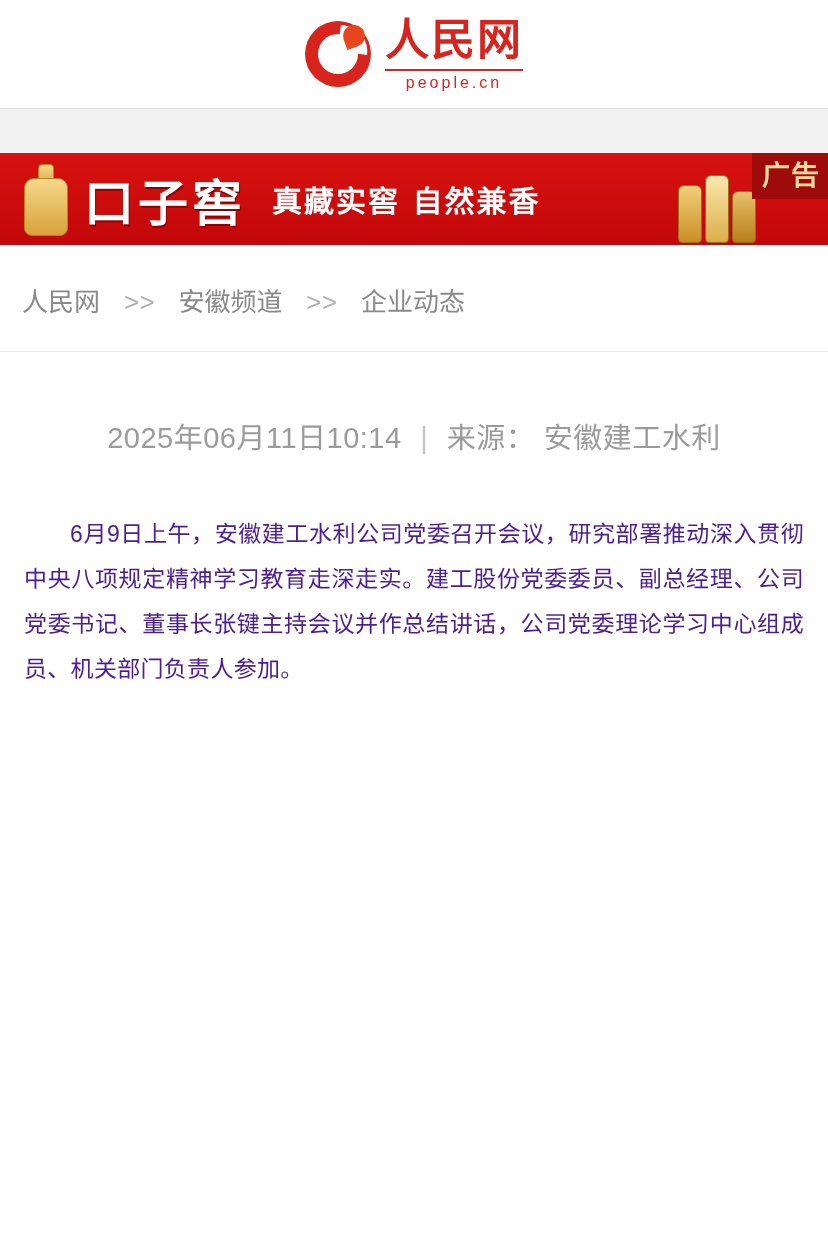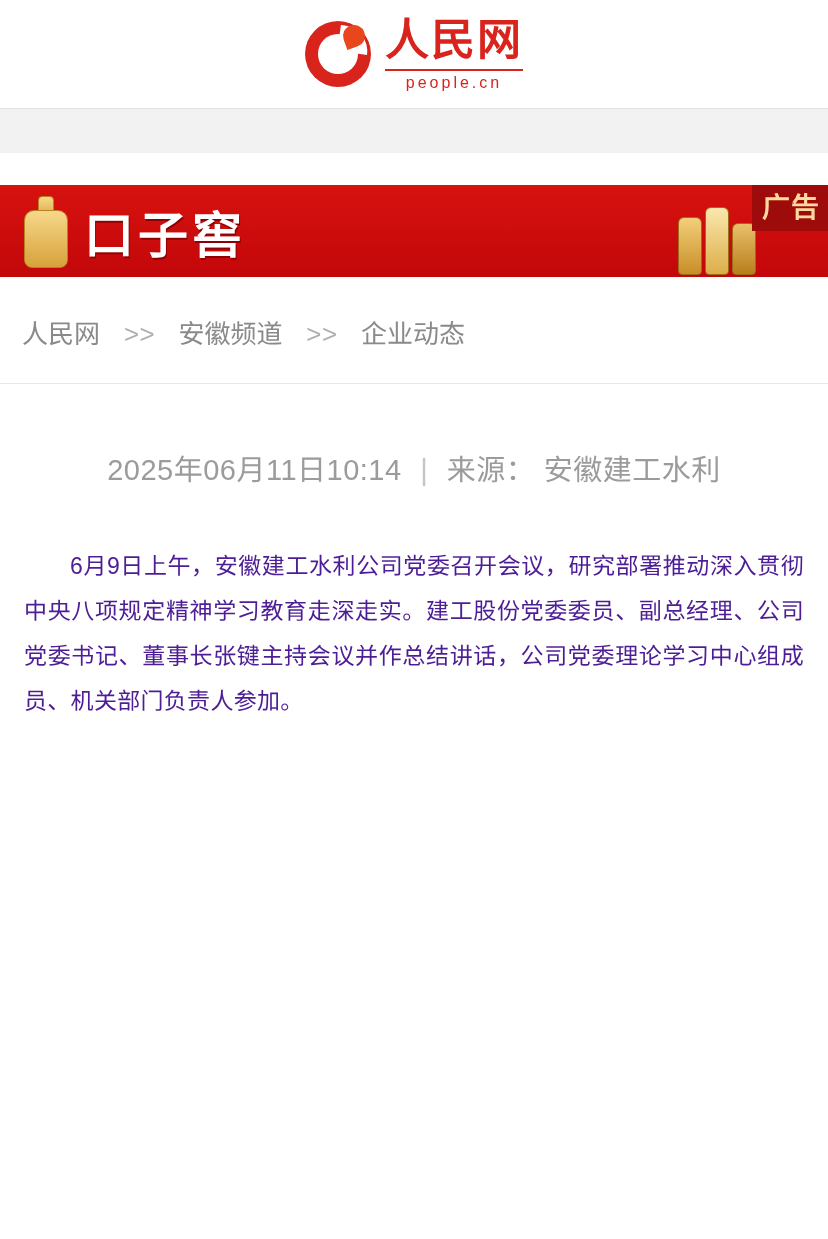--- a/index.html
+++ b/index.html
@@ -103,21 +103,20 @@
   }
 
   
   .ad-banner {
     height: 92px;
     background: linear-gradient(180deg, #d7120f 0%, #c3070a 100%);
     position: relative;
     display: flex;
     align-items: center;
     overflow: hidden;
-    margin-top: 32px;
   }
   .ad-bottle-left {
     width: 58px;
     height: 74px;
     margin-left: 16px;
     position: relative;
     flex: none;
   }
   .ad-bottle-left .body {
     position: absolute;
@@ -262,20 +261,21 @@
 </div>
 
 <div class="gap-strip"></div>
 
 <div class="ad-banner">
   <div class="ad-bottle-left">
     <div class="neck"></div>
     <div class="body"></div>
   </div>
   <span class="ad-brand">口子窖</span>
+  <span class="ad-slogan">真藏实窖 自然兼香</span>
   <div class="ad-bottles-right">
     <div class="mini-bottle b1"></div>
     <div class="mini-bottle b2"></div>
     <div class="mini-bottle b3"></div>
   </div>
   <div class="ad-tag">广告</div>
 </div>
 
 <div class="breadcrumb">
   <a href="#" class="crumb">人民网</a>

